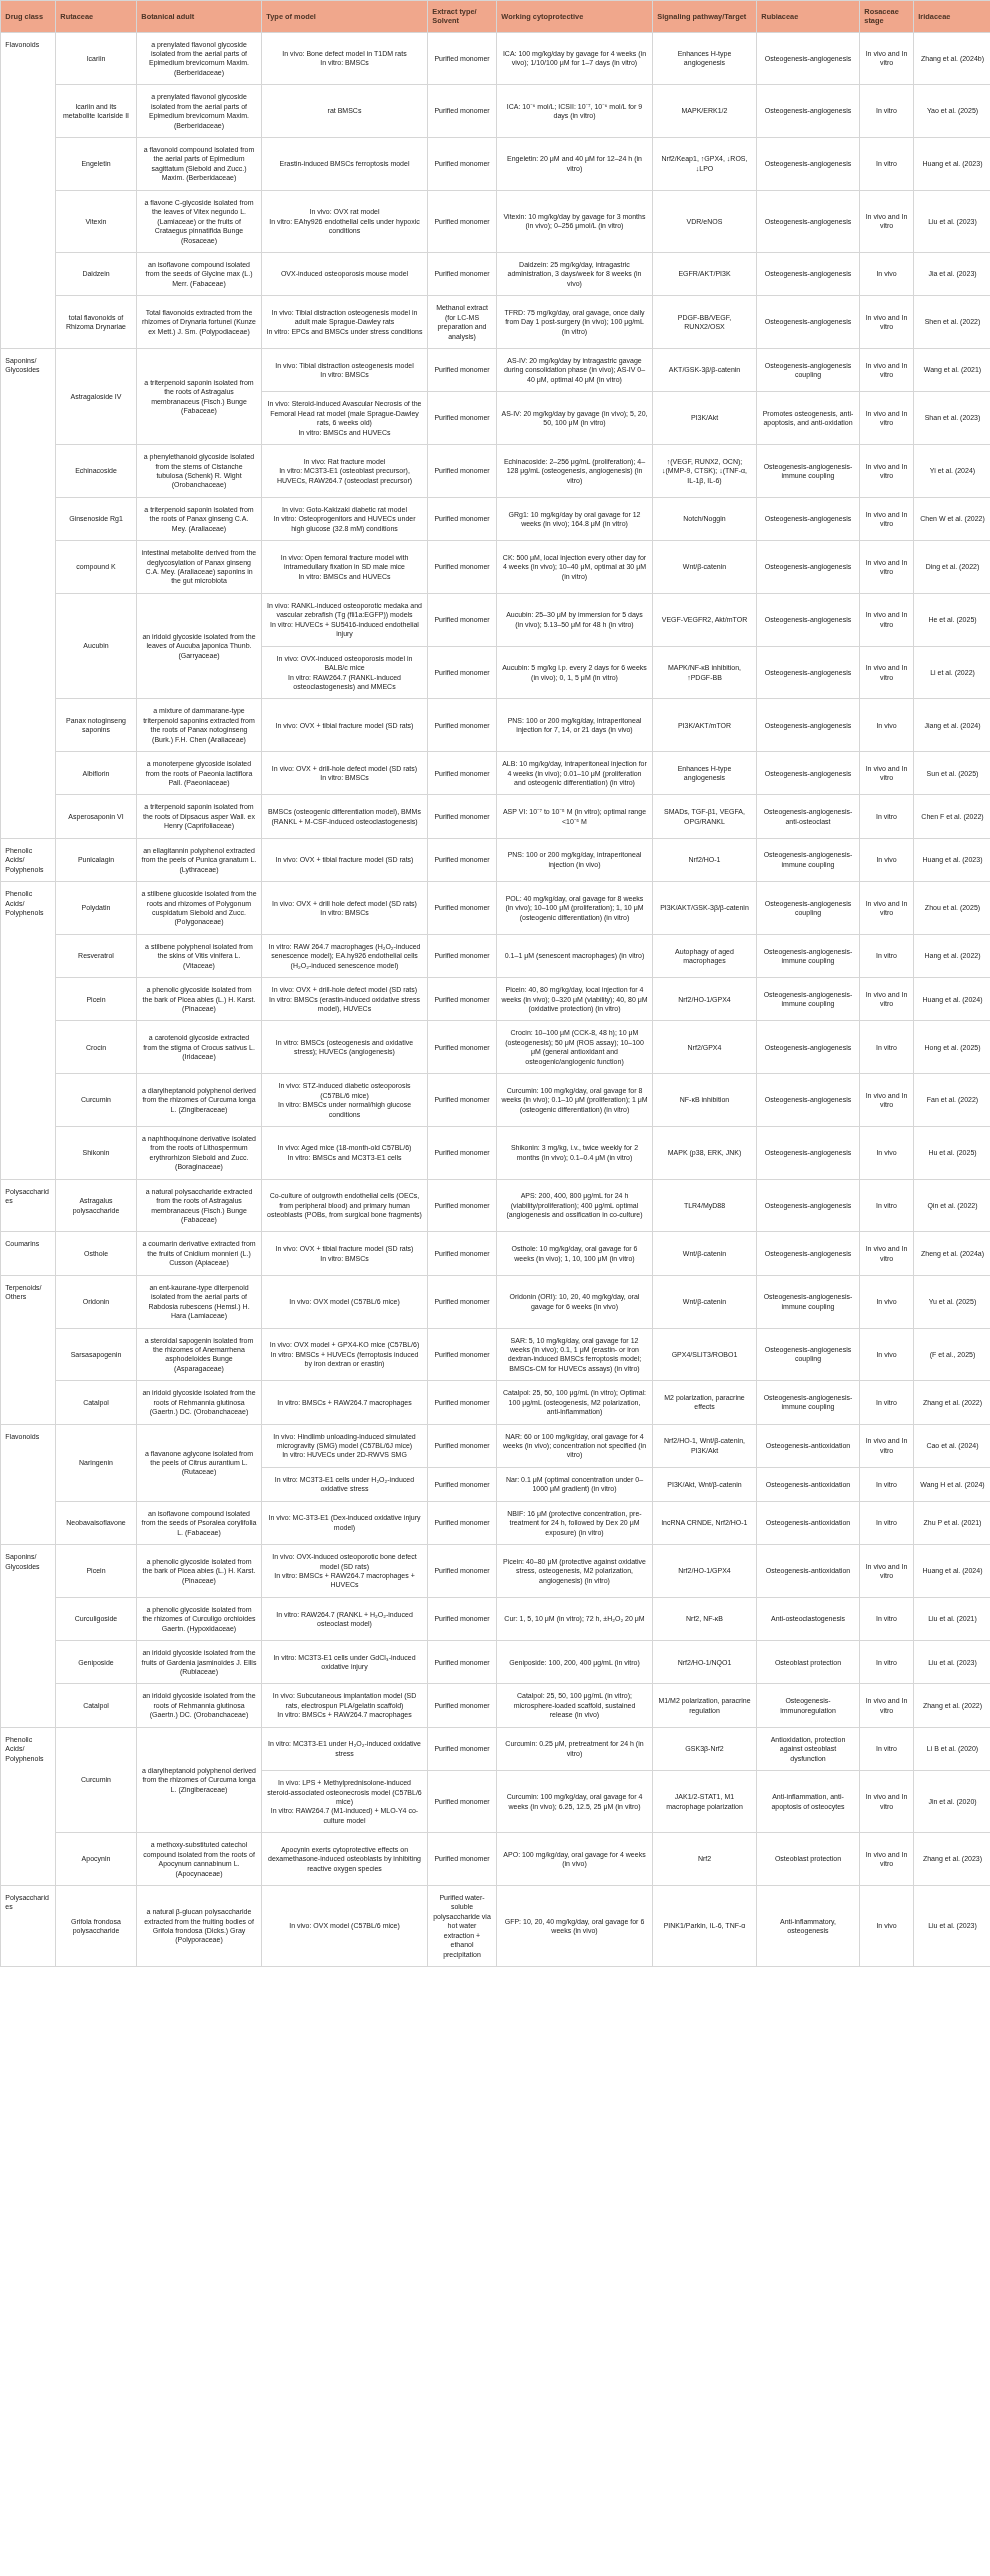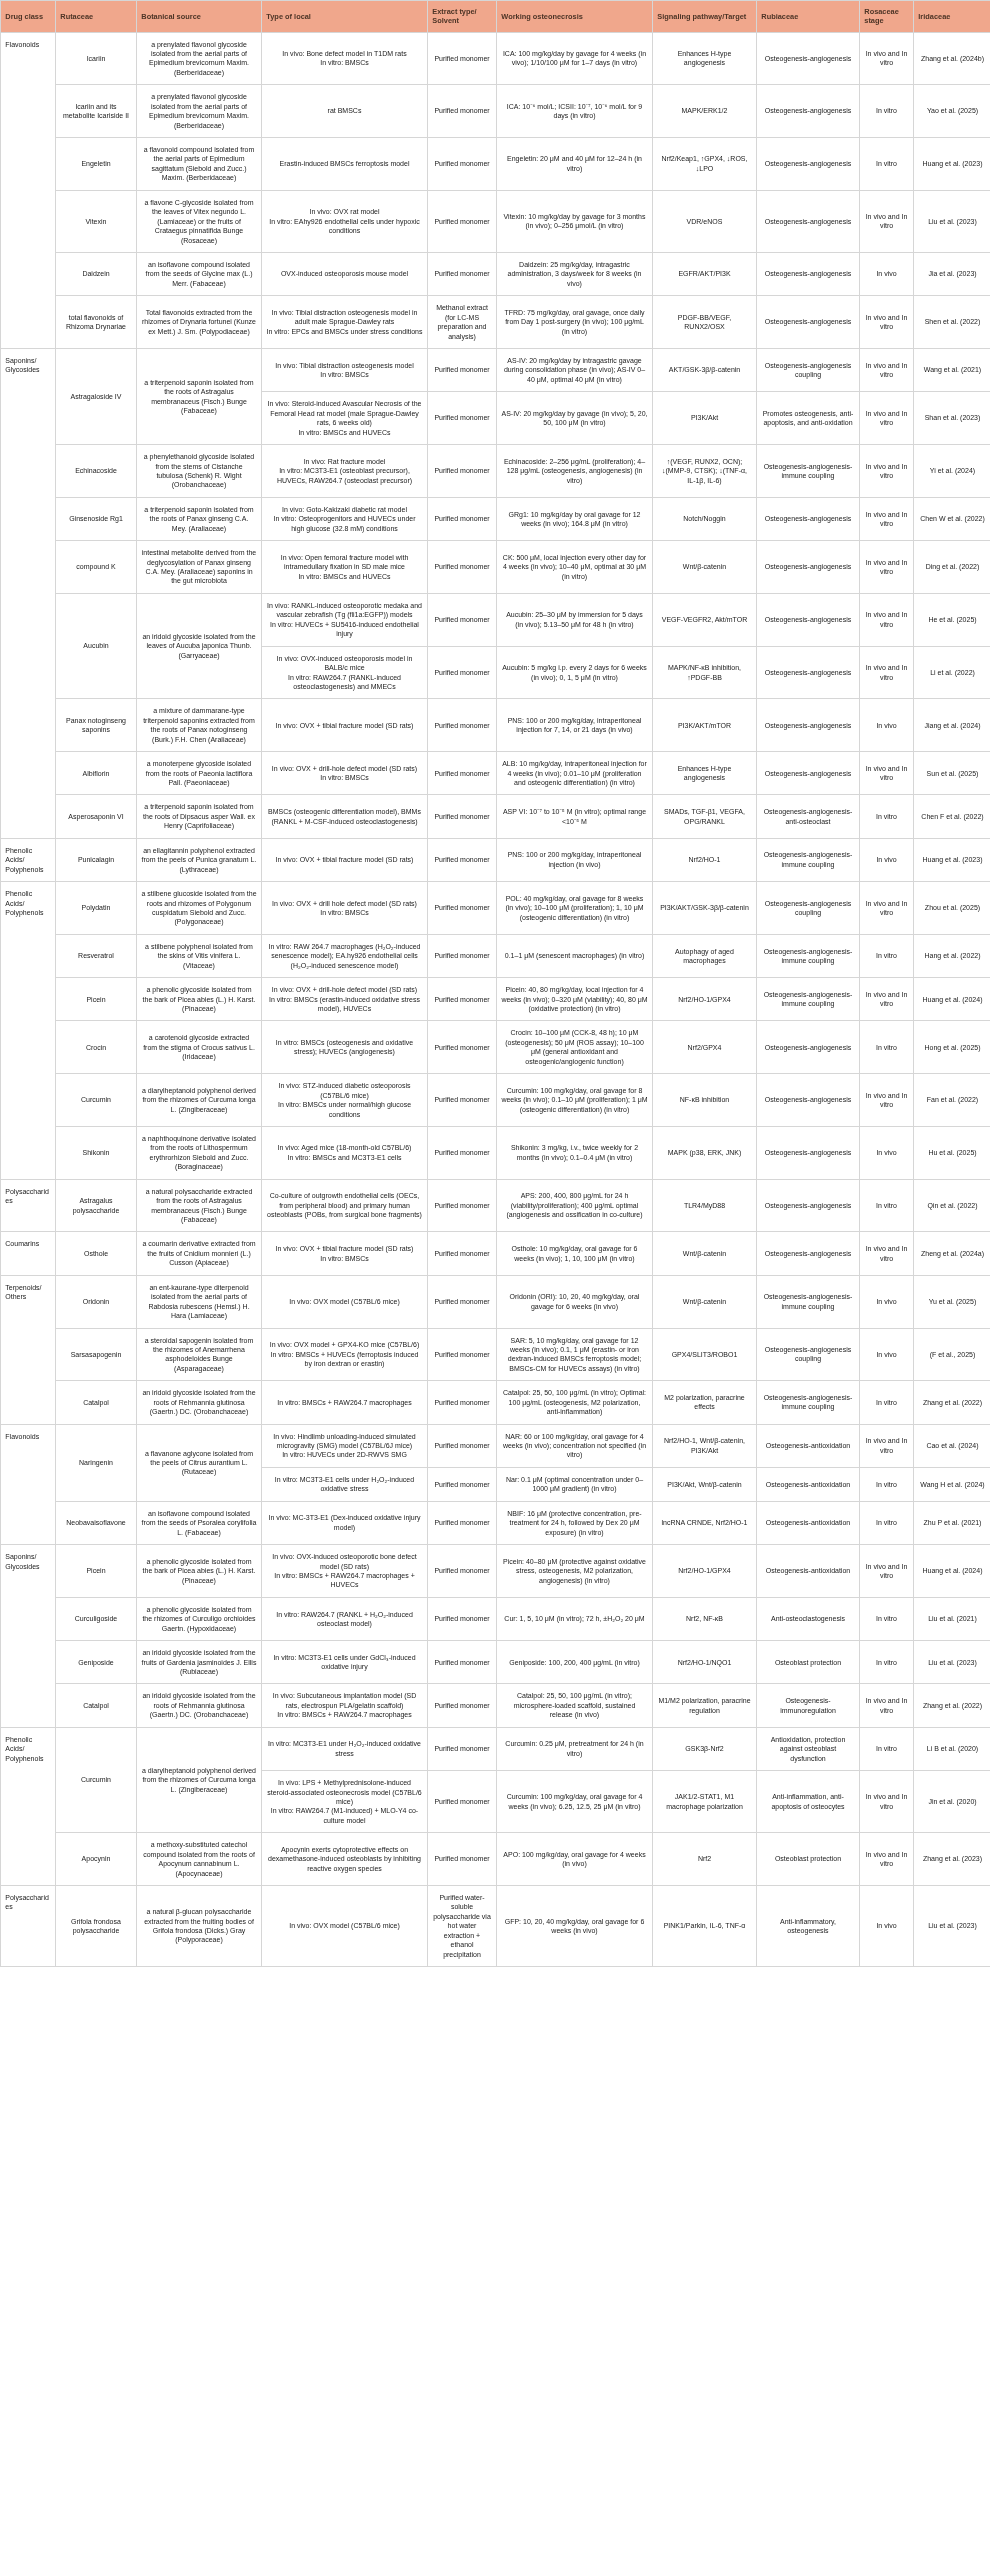--- a/index.html
+++ b/index.html
@@ -55,24 +55,24 @@
         <col style="width:156px">
         <col style="width:104px">
         <col style="width:103px">
         <col style="width:54px">
         <col style="width:78px">
     </colgroup>
     <thead>
       <tr id="header-row">
           <th>Drug class</th>
           <th>Rutaceae</th>
-          <th>Botanical source</th>
-          <th>Type of local</th>
+          <th>Botanical adult</th>
+          <th>Type of model</th>
           <th>Extract type/ Solvent</th>
-          <th>Working osteonecrosis</th>
+          <th>Working cytoprotective</th>
           <th>Signaling pathway/Target</th>
           <th>Rubiaceae</th>
           <th>Rosaceae stage</th>
           <th>Iridaceae</th>
         </tr>
     </thead>
     <tbody id="table-body">
         <tr>
           <td class="col-0" rowspan="6">Flavonoids</td>
           <td class="col-1">Icariin</td>

